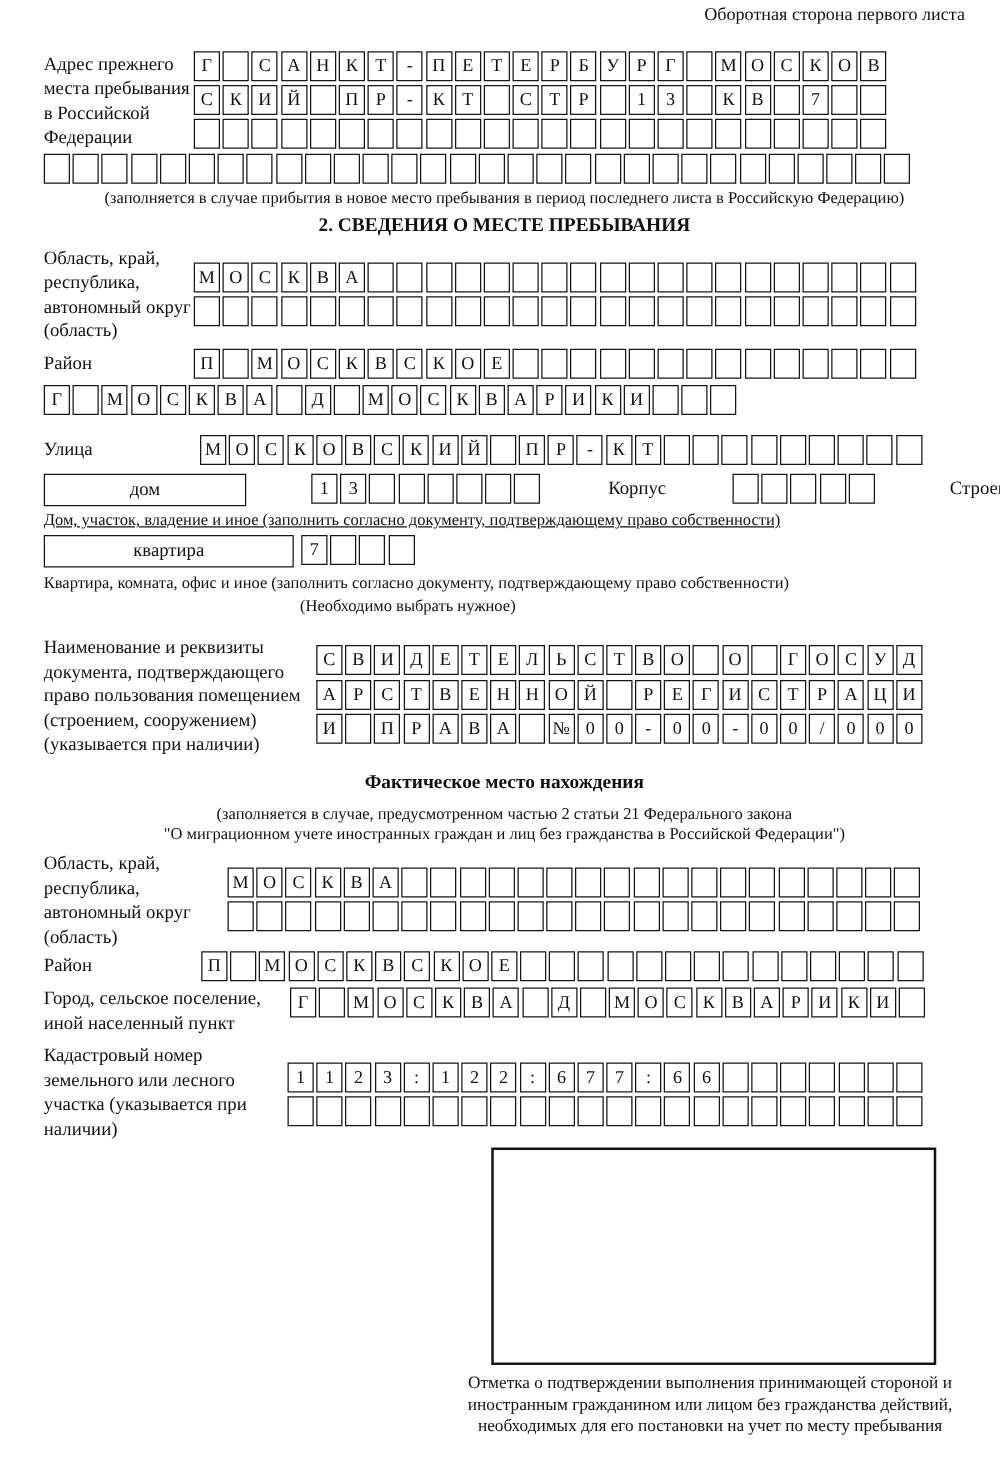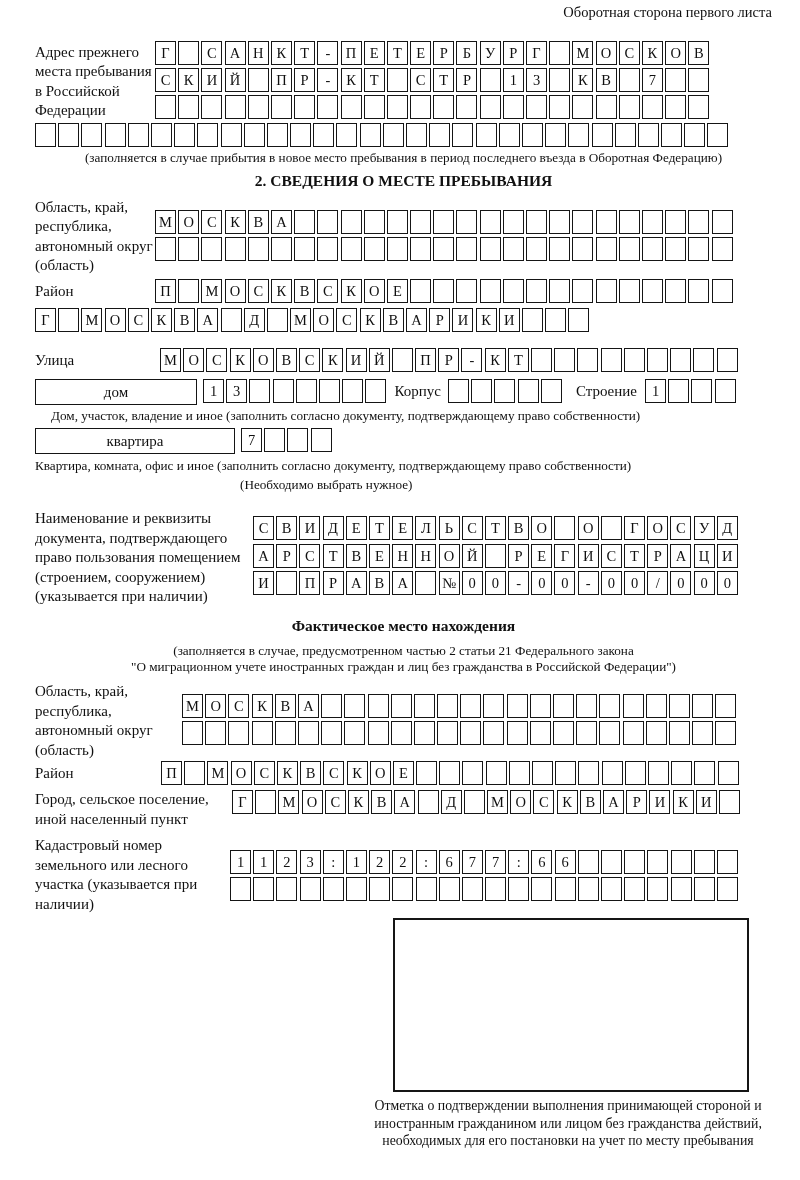--- a/index.html
+++ b/index.html
@@ -146,21 +146,21 @@
       <span class="cell"></span>
       <span class="cell"></span>
       <span class="cell"></span>
       <span class="cell"></span>
       <span class="cell"></span>
       <span class="cell"></span>
       <span class="cell"></span>
       <span class="cell"></span>
       <span class="cell"></span>
     </div>
-  <div class="cap cap-c" style="margin:1px 0 6px;">(заполняется в случае прибытия в новое место пребывания в период последнего въезда в Оборотная Федерацию)</div>
+  <div class="cap cap-c" style="margin:1px 0 6px;">(заполняется в случае прибытия в новое место пребывания в период последнего листа в Российскую Федерацию)</div>
 
   <div class="h-bold" style="margin:4px 0 7px;">2. СВЕДЕНИЯ О МЕСТЕ ПРЕБЫВАНИЯ</div>
 
   <div class="grp" style="min-height:80px;">
     <div class="lbl" style="width:120px;">Область, край, республика, автономный округ (область)</div>
     <div class="rows">
       <div class="boxrow">
           <span class="cell">М</span>
           <span class="cell">О</span>
           <span class="cell">С</span>
@@ -301,21 +301,21 @@
         <span class="cell"></span>
         <span class="cell"></span>
         <span class="cell"></span>
         <span class="cell"></span>
         <span class="cell"></span>
         <span class="cell"></span>
         <span class="cell"></span>
       </div>
   </div>
 
-  <div class="grp-c" style="margin-top:4px;">
+  <div class="grp-c" style="margin-top:4px;gap:46px;">
     <div class="wbox" style="width:160px;margin-right:6px;">дом</div>
     <div class="boxrow" style="margin-bottom:0;">
         <span class="cell">1</span>
         <span class="cell">3</span>
         <span class="cell"></span>
         <span class="cell"></span>
         <span class="cell"></span>
         <span class="cell"></span>
         <span class="cell"></span>
         <span class="cell"></span>
@@ -329,21 +329,21 @@
         <span class="cell"></span>
       </div>
     <div class="inline-lbl" style="margin:0 8px 0 12px;">Строение</div>
     <div class="boxrow" style="margin-bottom:0;">
         <span class="cell">1</span>
         <span class="cell"></span>
         <span class="cell"></span>
         <span class="cell"></span>
       </div>
   </div>
-  <div class="cap" style="margin:3px 16px 4px;">Дом, участок, владение и иное (заполнить согласно документу, подтверждающему право собственности)</div>
+  <div class="cap" style="margin:3px 0 4px;text-decoration:underline;">Дом, участок, владение и иное (заполнить согласно документу, подтверждающему право собственности)</div>
 
   <div class="grp-c">
     <div class="wbox" style="width:198px;margin-right:6px;">квартира</div>
     <div class="boxrow" style="margin-bottom:0;">
         <span class="cell">7</span>
         <span class="cell"></span>
         <span class="cell"></span>
         <span class="cell"></span>
       </div>
   </div>

